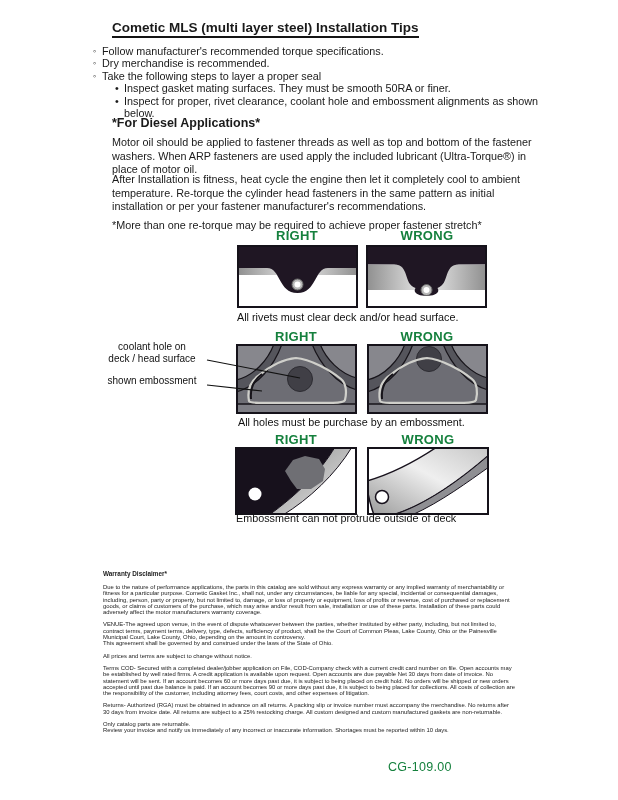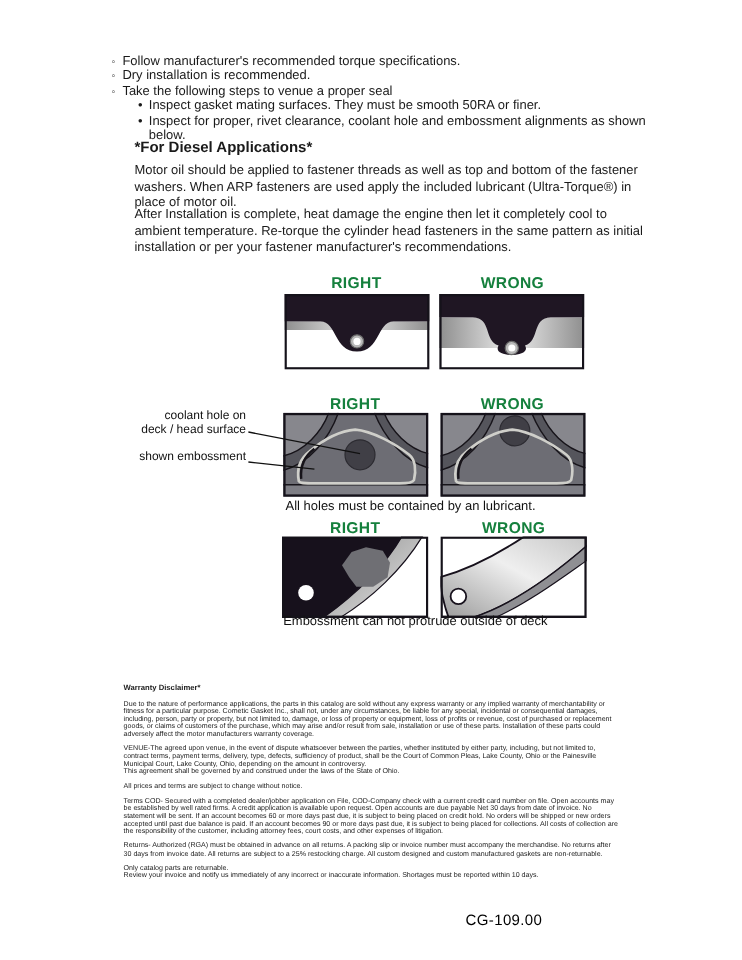--- a/index.html
+++ b/index.html
@@ -22,60 +22,62 @@
   .sec-head{left:112px;top:116px;font-size:12.5px;font-weight:bold;}
   .para{left:112px;width:424px;font-size:10.8px;line-height:13.5px;}
   .p1{top:136px;}
   .p2{top:173px;}
   .note{top:219px;}
   
   .fig-label{font-size:13px;font-weight:bold;transform:translateX(-50%);letter-spacing:.3px;color:#15803d;}
   .figbox{box-sizing:border-box;}
   .figbox svg{display:block;}
   .caption{font-size:10.8px;line-height:12px;color:#111;}
-  .ann{font-size:10px;line-height:11.5px;text-align:right;width:106px;left:99px;color:#111;}
+  .ann{font-size:10px;line-height:11.5px;text-align:center;width:106px;left:99px;color:#111;}
   
   .fine{left:103px;top:570px;width:414px;font-size:5.9px;line-height:6.3px;color:#222;}
   .fine h5{margin:0 0 7px 0;font-size:6.4px;line-height:7px;}
   .fine p{margin:0 0 6px 0;}
   .fine p.tight{margin-bottom:0;}
-  .doc-number{left:388px;top:760px;font-size:12.5px;color:#000000;letter-spacing:.3px;}
+  .doc-number{left:388px;top:760px;font-size:12.5px;color:#15803d;letter-spacing:.3px;}
 </style>
 </head>
 <body>
 
 <div class="page">
 
+  <div class="abs doc-title">Cometic MLS (multi layer steel) Installation Tips</div>
 
   <div class="abs bullets">
     <div class="bullet-row">
       <span class="mk">◦</span>
       <span>Follow manufacturer's recommended torque specifications.</span>
     </div>
     <div class="bullet-row">
       <span class="mk">◦</span>
-      <span>Dry installation is recommended.</span>
+      <span>Dry merchandise is recommended.</span>
     </div>
     <div class="bullet-row">
       <span class="mk">◦</span>
-      <span>Take the following steps to venue a proper seal</span>
+      <span>Take the following steps to layer a proper seal</span>
     </div>
     <div class="bullet-row lv2">
       <span class="mk">•</span>
       <span>Inspect gasket mating surfaces.  They must be smooth 50RA or finer.</span>
     </div>
     <div class="bullet-row lv2">
       <span class="mk">•</span>
       <span>Inspect for proper, rivet clearance, coolant hole and embossment alignments as shown below.</span>
     </div>
   </div>
 
   <div class="abs para p1">Motor oil should be applied to fastener threads as well as top and bottom of the fastener washers. When ARP fasteners are used apply the included lubricant (Ultra-Torque®) in place of motor oil.</div>
   <div class="abs sec-head">*For Diesel Applications*</div>
-  <div class="abs para p2">After Installation is complete, heat damage the engine then let it completely cool to ambient temperature. Re-torque the cylinder head fasteners in the same pattern as initial installation or per your fastener manufacturer's recommendations.</div>
+  <div class="abs para p2">After Installation is fitness, heat cycle the engine then let it completely cool to ambient temperature. Re-torque the cylinder head fasteners in the same pattern as initial installation or per your fastener manufacturer's recommendations.</div>
+  <div class="abs para note">*More than one re-torque may be required to achieve proper fastener stretch*</div>
 
   <span class="abs fig-label" style="left:297px;top:228px;">RIGHT</span>
   <span class="abs fig-label" style="left:427px;top:228px;">WRONG</span>
 
   <div class="abs figbox" style="left:237px;top:245px;">
     <svg width="121" height="63" viewBox="0 0 121 63">
       <defs>
         <linearGradient id="g1" x1="0" y1="0" x2="1" y2="0">
           <stop offset="0" stop-color="#8e8e8e"></stop>
             <stop offset=".5" stop-color="#ececec"></stop>
@@ -94,20 +96,21 @@
     <svg width="121" height="63" viewBox="0 0 121 63">
       <rect x="0" y="0" width="121" height="63" fill="#ffffff"></rect>
       <rect x="0" y="20" width="121" height="25" fill="url(#g1)"></rect>
       <rect x="0" y="45" width="121" height="18" fill="#ffffff"></rect>
       <path d="M0,0 H121 V19.5 H93 C77,19.5 84,39 71.5,43 C78,53.5 43,53.5 49.5,43 C37,39 44,19.5 28,19.5 H0 Z" fill="#1f1623"></path>
       <circle cx="60.5" cy="45" r="5.5" fill="#b9b9b9" stroke="#6a6a6a" stroke-width="1"></circle>
       <circle cx="60.5" cy="45" r="3" fill="#ffffff"></circle>
       <rect x="1" y="1" width="119" height="61" fill="none" stroke="#15121a" stroke-width="2"></rect>
     </svg>
   </div>
+  <div class="abs caption" style="left:237px;top:311px;">All rivets must clear deck and/or head surface.</div>
 
   <span class="abs fig-label" style="left:296px;top:329px;">RIGHT</span>
   <span class="abs fig-label" style="left:427px;top:329px;">WRONG</span>
 
   <div class="abs ann" style="top:341px;">
     <div>coolant hole on</div>
     <div>deck / head surface</div>
   </div>
   <div class="abs ann" style="top:375px;">shown embossment</div>
 
@@ -144,21 +147,21 @@
       <path d="M15,55 C14,44 18,36 26,30" fill="none" stroke="#17141a" stroke-width="2"></path>
       <rect x="1" y="1" width="119" height="68" fill="none" stroke="#15121a" stroke-width="2"></rect>
     </svg>
   </div>
 
   <svg class="abs" style="left:100px;top:336px;" width="400" height="84" viewBox="0 0 400 84">
     <line x1="107" y1="24" x2="200" y2="42" stroke="#111" stroke-width="1.1"></line>
     <line x1="107" y1="49" x2="162" y2="55" stroke="#111" stroke-width="1.1"></line>
   </svg>
 
-  <div class="abs caption" style="left:238px;top:416px;">All holes must be contained by an lubricant.</div>
+  <div class="abs caption" style="left:238px;top:416px;">All holes must be purchase by an embossment.</div>
 
   <span class="abs fig-label" style="left:296px;top:432px;">RIGHT</span>
   <span class="abs fig-label" style="left:428px;top:432px;">WRONG</span>
 
   <div class="abs figbox" style="left:235px;top:447px;">
     <svg width="122" height="68" viewBox="0 0 122 68">
       <defs>
         <linearGradient id="g3" x1="0" y1="0" x2="1" y2="1">
           <stop offset="0" stop-color="#8c8c8c"></stop>
             <stop offset="1" stop-color="#e8e8e8"></stop>

